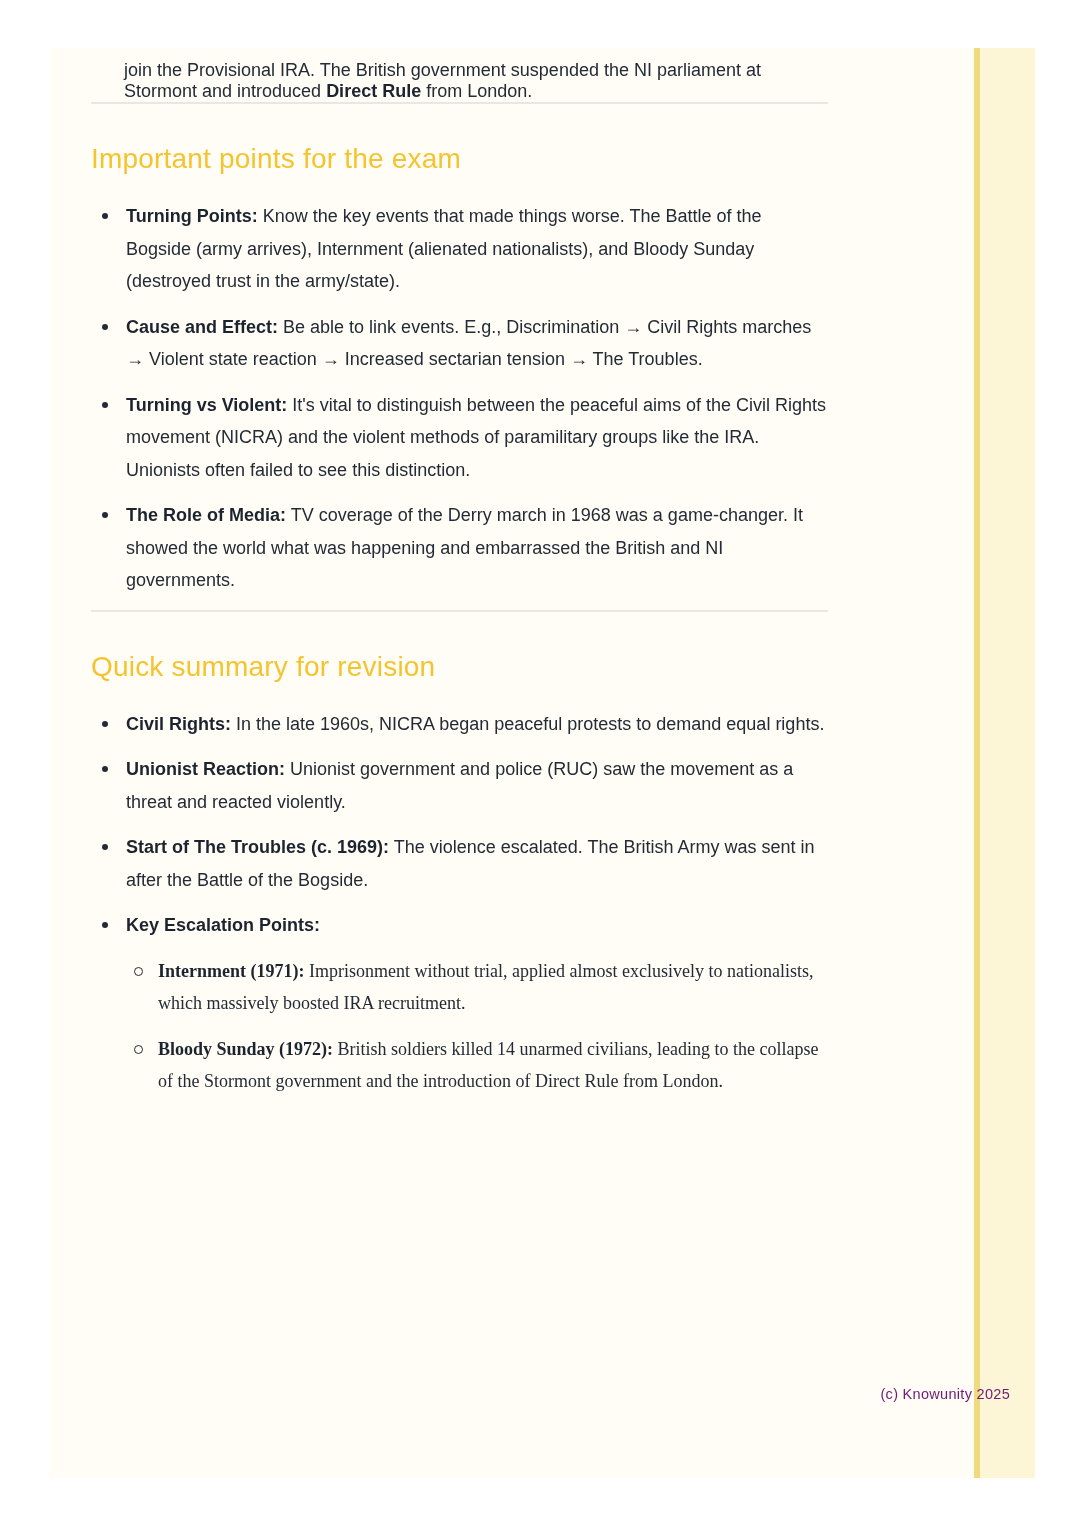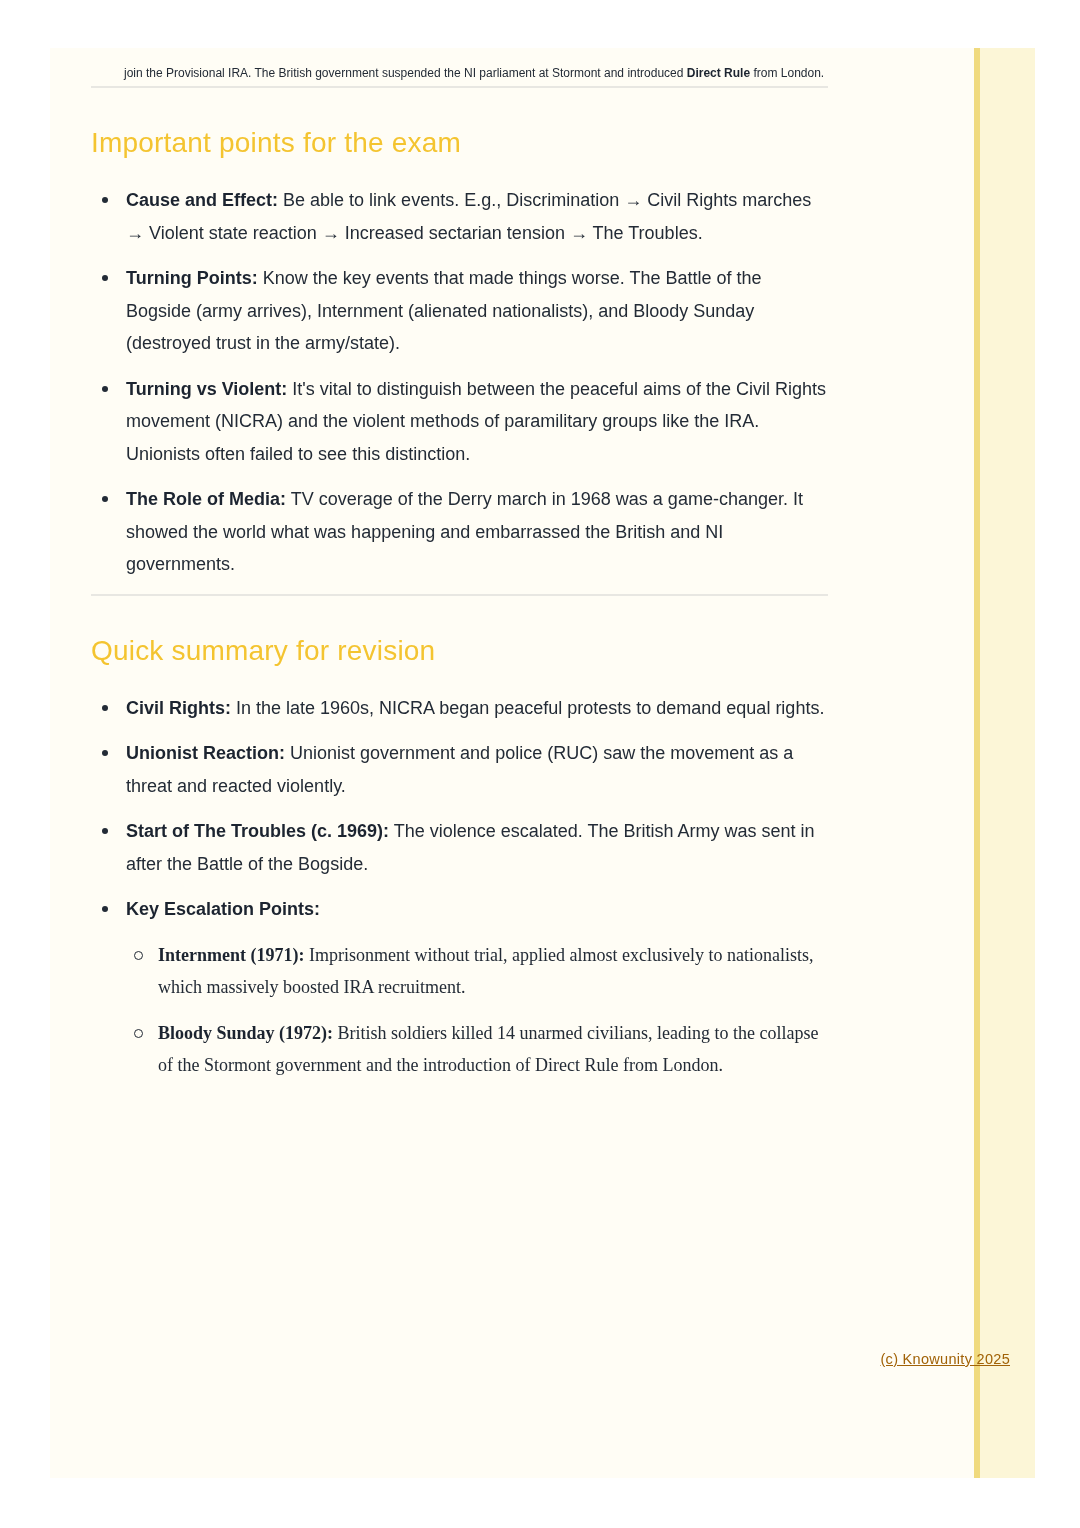--- a/index.html
+++ b/index.html
@@ -11,21 +11,21 @@
     background:#fffdf5;
   }
   .edge-accent {
     position:absolute; top:0; right:0; bottom:0; width:61px;
     background:#fcf6d7; border-left:6px solid #f0da7e;
   }
   .content {
     position:absolute; left:41px; top:0; width:737px; padding-top:12px;
   }
   .intro {
-    padding-left:33px; font-size:12px; line-height:26px; color:#232b36;
+    padding-left:33px; font-size:18px; line-height:21px; color:#232b36;
   }
   .intro b { font-weight:700; color:#1c2430; }
   hr.divider {
     border:none; border-top:2px solid #e8e7e2; margin:0;
   }
   .hr1 { margin-top:25px; }
   .hr2 { margin-top:22px; }
   h2.section-heading {
     font-size:28px; line-height:34px; font-weight:400; color:#f4c430;
     margin-top:38px; letter-spacing:0.2px;
@@ -40,41 +40,41 @@
   }
   ul.sub-list { list-style:none; margin-top:5px;font-family:Liberation Serif, serif; }
   ul.sub-list > li { position:relative; padding-left:32px; margin-top:13px; margin-bottom:0; }
   ul.sub-list > li::before {
     content:""; position:absolute; left:8px; top:12px;
     width:7px; height:7px; border:1.5px solid #232b36; border-radius:50%; background:transparent;
   }
   li b { font-weight:700; color:#1c2430; }
 
   .footer {
-    position:absolute; top:1351px; right:70px; z-index:2;
-    font-size:14.5px; color:#a16207; letter-spacing:0.3px;text-decoration:underline;
+    position:absolute; top:1386px; right:70px; z-index:2;
+    font-size:14.5px; color:#701a75; letter-spacing:0.3px;
   }
 </style>
 </head>
 <body>
 
 <div class="page">
   <div class="edge-accent"></div>
 
   <div class="content">
 
     <p class="intro"><span>join the Provisional IRA. The British government suspended the NI parliament at Stormont and introduced </span><b>Direct Rule</b><span> from London.</span></p>
 
     <hr class="divider hr1">
 
     <h2 class="section-heading">Important points for the exam</h2>
 
     <ul class="bullet-list">
+        <li><b>Turning Points:</b> Know the key events that made things worse. The Battle of the Bogside (army arrives), Internment (alienated nationalists), and Bloody Sunday (destroyed trust in the army/state).</li>
         <li><b>Cause and Effect:</b> Be able to link events. E.g., Discrimination → Civil Rights marches → Violent state reaction → Increased sectarian tension → The Troubles.</li>
-        <li><b>Turning Points:</b> Know the key events that made things worse. The Battle of the Bogside (army arrives), Internment (alienated nationalists), and Bloody Sunday (destroyed trust in the army/state).</li>
         <li><b>Turning vs Violent:</b> It's vital to distinguish between the peaceful aims of the Civil Rights movement (NICRA) and the violent methods of paramilitary groups like the IRA. Unionists often failed to see this distinction.</li>
         <li><b>The Role of Media:</b> TV coverage of the Derry march in 1968 was a game-changer. It showed the world what was happening and embarrassed the British and NI governments.</li>
       </ul>
 
     <hr class="divider hr2">
 
     <h2 class="section-heading">Quick summary for revision</h2>
 
     <ul class="bullet-list">
         <li><b>Civil Rights:</b> In the late 1960s, NICRA began peaceful protests to demand equal rights.</li>

